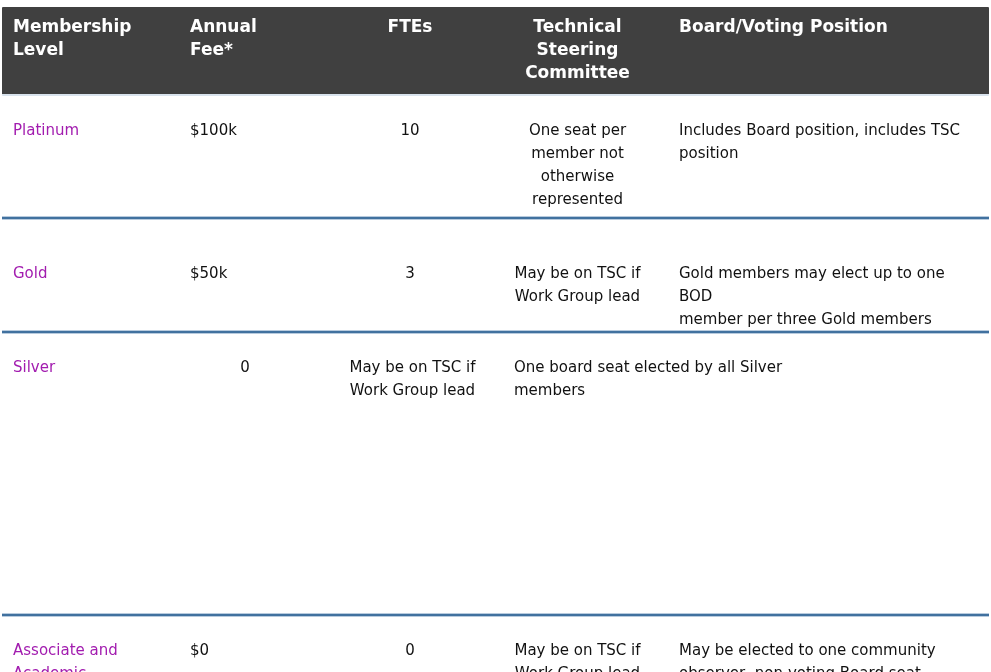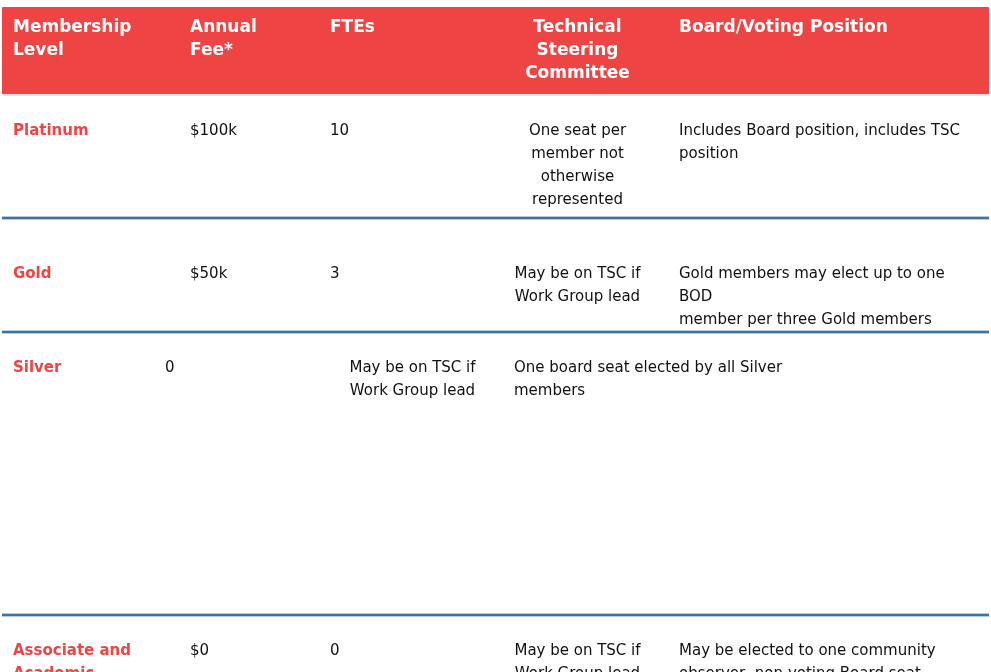--- a/index.html
+++ b/index.html
@@ -16,21 +16,21 @@
     overflow: hidden;
   }
   .table {
     position: absolute;
     left: 2px;
     top: 7px;
     width: 987px;
   }
   .hdr {
     display: flex;
-    background: #ef4444;
+    background: #404040;
     color: #ffffff;
     font-weight: bold;
     font-size: 17px;
     line-height: 23px;
     height: 89px;
     box-sizing: border-box;
     padding-top: 8px;
     border-bottom: 2px solid #d9e3ed;
     border-radius: 1px;
   }
@@ -38,29 +38,29 @@
     display: flex;
     box-sizing: border-box;
     border-bottom: 2px solid #41719f;
     box-shadow: 0 1px 0 #b8cbde, 0 -1px 0 #b8cbde inset;
   }
   .row.last { border-bottom: none; box-shadow: none; }
   .c { box-sizing: border-box; padding-top: 23px; white-space: pre-line; }
   .hdr .c { padding-top: 0; }
   .c1 { width: 163px; text-align: left; padding-left: 11px; padding-right: 8px; }
   .c2 { width: 165px; padding-left: 25px; padding-right: 25px; }
-  .c3 { width: 160px; text-align: left; }
+  .c3 { width: 160px; text-align: center; }
   .c4 { width: 175px; text-align: center; padding-left: 14px; padding-right: 14px; }
   .c5 { width: 324px; text-align: left; padding-left: 14px; padding-right: 14px; }
   .body-row {
     font-size: 15px;
     line-height: 23px;
     color: #111111;
   }
-  .body-row .c1 { font-weight: bold; color: #ef4444; }
+  .body-row .c1 { font-weight: normal; color: #a21caf; }
   .r-platinum { min-height: 123px; }
   .r-gold { min-height: 84px; margin-top: 20px; }
   .r-silver { min-height: 283px; }
   .r-associate { min-height: 86px; }
 </style>
 </head>
 <body>
 
 <div class="page">
   <div class="table">

